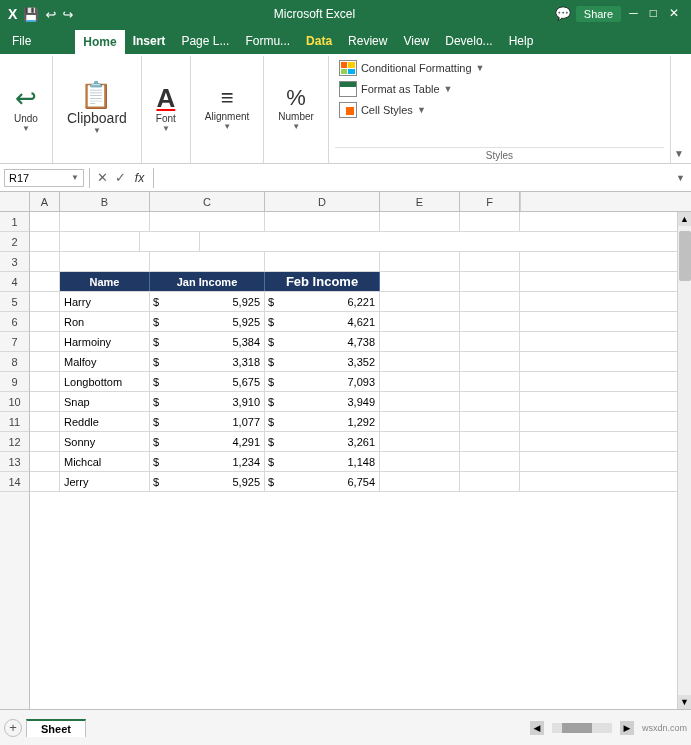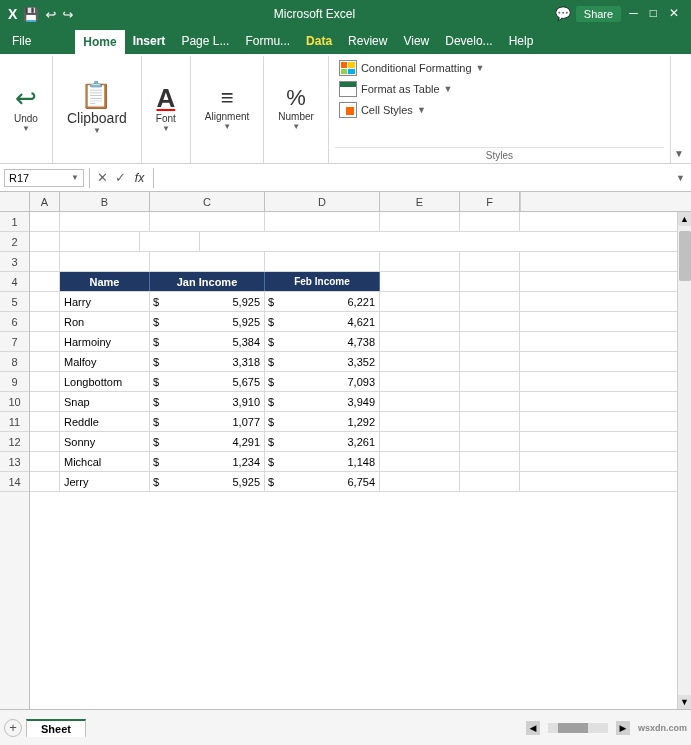--- a/index.html
+++ b/index.html
@@ -199,21 +199,21 @@
       </div>
 
       <div style="display:flex;height:20px;border-bottom:1px solid #d8d8d8;">
         <div style="width:30px;border-right:1px solid #d8d8d8;font-size:11px;padding:0 3px;display:flex;align-items:center;cursor:cell;"></div>
         <div style="width:90px;background:#1f3864;color:white;font-weight:bold;font-size:11px;display:flex;align-items:center;justify-content:center;cursor:cell;border-right:1px solid #4a6fa5;">
           <span>Name</span>
         </div>
         <div style="width:115px;background:#1f3864;color:white;font-weight:bold;font-size:11px;display:flex;align-items:center;justify-content:center;cursor:cell;border-right:1px solid #4a6fa5;">
           <span>Jan Income</span>
         </div>
-        <div style="width:115px;background:#1f3864;color:white;font-weight:bold;font-size:10px;display:flex;align-items:center;justify-content:center;cursor:cell;border-right:1px solid #4a6fa5;">
+        <div style="width:115px;background:#1f3864;color:white;font-weight:bold;font-size:13px;display:flex;align-items:center;justify-content:center;cursor:cell;border-right:1px solid #4a6fa5;">
           <span>Feb Income</span>
         </div>
         <div style="width:80px;border-right:1px solid #d8d8d8;font-size:11px;padding:0 3px;display:flex;align-items:center;cursor:cell;"></div>
         <div style="width:60px;border-right:1px solid #d8d8d8;font-size:11px;padding:0 3px;display:flex;align-items:center;cursor:cell;"></div>
       </div>
 
       <div id="data-rows-container">
           <div style="display: flex; height: 20px; border-bottom: 1px solid rgb(216, 216, 216);">
     <div style="width:30px;border-right:1px solid #d8d8d8;font-size:11px;padding:0 3px;display:flex;align-items:center;cursor:cell;"></div>
     <div style="width:90px;border-right:1px solid #d8d8d8;font-size:11px;padding:0 4px;display:flex;align-items:center;cursor:cell;">Harry</div>
@@ -332,15 +332,15 @@
   <div style="display:flex;align-items:center;gap:4px;">
     <div style="width:18px;height:18px;border:1px solid #c0c0c0;background:#f5f5f5;display:flex;align-items:center;justify-content:center;cursor:pointer;border-radius:50%;font-size:13px;color:#555;">+</div>
     <div style="padding:2px 14px;background:white;border:1px solid #c0c0c0;border-bottom:none;font-size:11px;cursor:pointer;font-weight:600;border-top:2px solid #217346;">Sheet</div>
   </div>
   <div style="display:flex;align-items:center;gap:8px;">
     <div style="width:14px;height:14px;background:#d0d0d0;display:flex;align-items:center;justify-content:center;font-size:9px;cursor:pointer;">◀</div>
     <div style="width:60px;height:10px;background:#e0e0e0;position:relative;">
       <div style="width:30px;height:10px;background:#a0a0a0;position:absolute;left:10px;"></div>
     </div>
     <div style="width:14px;height:14px;background:#d0d0d0;display:flex;align-items:center;justify-content:center;font-size:9px;cursor:pointer;">▶</div>
-    <div style="font-size:9px;color:#888;font-weight:bold;">wsxdn.com</div>
+    <div style="font-size:9px;color:#888;">wsxdn.com</div>
   </div>
 </div>
 
 </body></html>

